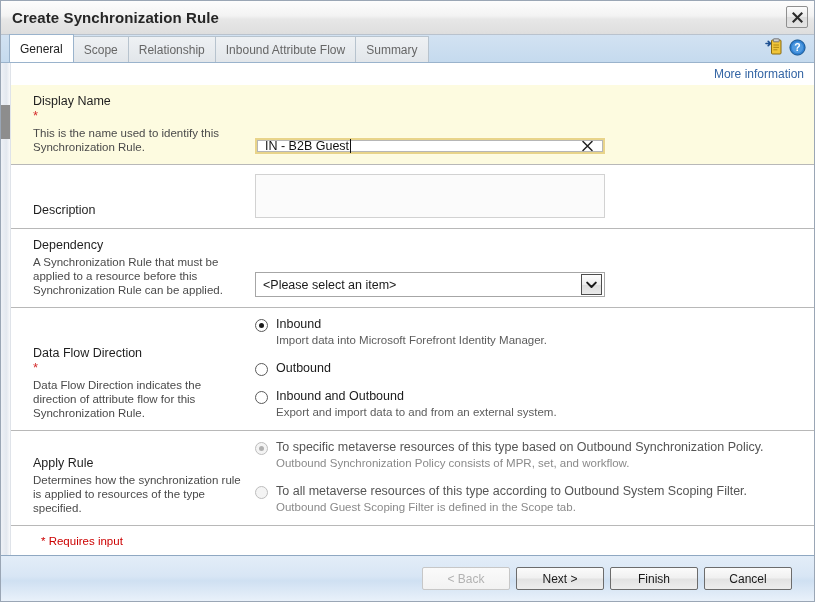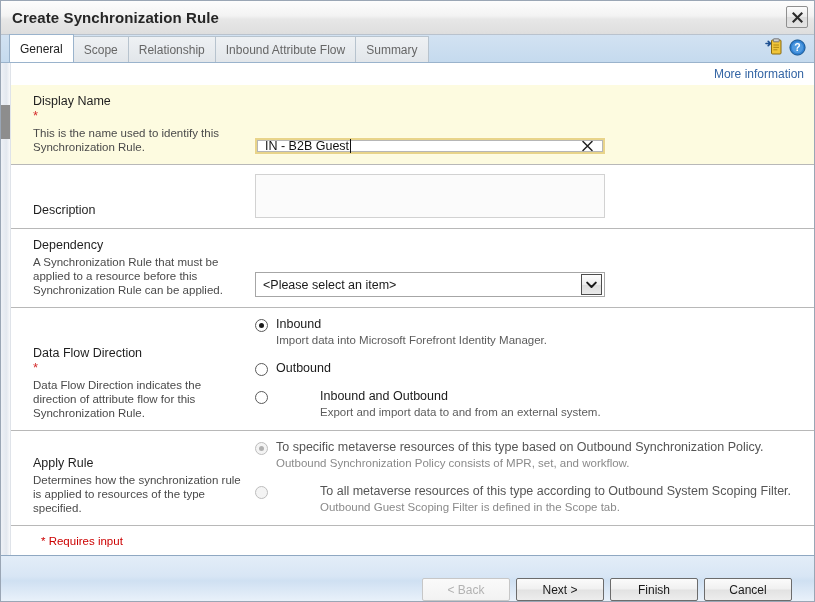--- a/index.html
+++ b/index.html
@@ -266,21 +266,21 @@
     align-items: center;
     justify-content: center;
   }
 
   
   .radio-row {
     display: flex;
     align-items: flex-start;
     margin-bottom: 13px;
   }
-  .radio-row:last-child { margin-bottom: 0; gap: 44px; }
+  .radio-row:last-child { margin-bottom: 0; }
   .radio-mark {
     width: 13px;
     height: 13px;
     min-width: 13px;
     border-radius: 50%;
     border: 1px solid #5a5a5a;
     background: #ffffff;
     margin-top: 2px;
     margin-right: 8px;
     position: relative;
@@ -322,21 +322,21 @@
   }
 
   
   #footer {
     height: 46px;
     min-height: 46px;
     box-sizing: border-box;
     border-top: 1px solid #8fa8c2;
     background: linear-gradient(to bottom, #e3edf8 0%, #d8e6f5 45%, #cfe0f2 55%, #e9f1fa 100%);
     display: flex;
-    align-items: flex-end;
+    align-items: center;
     justify-content: flex-end;
     padding-right: 22px;
     gap: 6px;
   }
   .btn {
     width: 88px;
     height: 23px;
     box-sizing: border-box;
     border: 1px solid #6c6c6c;
     border-radius: 2px;

